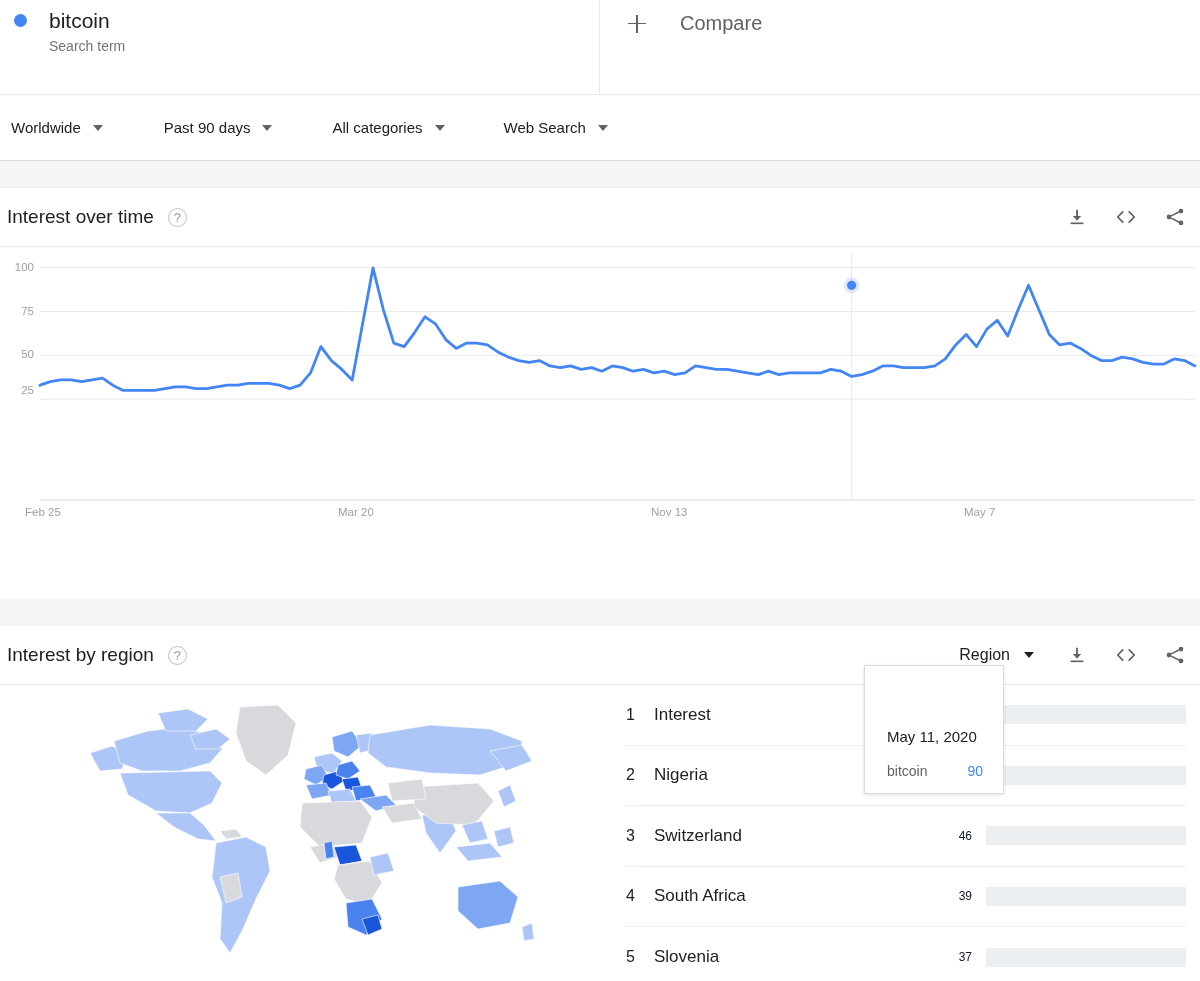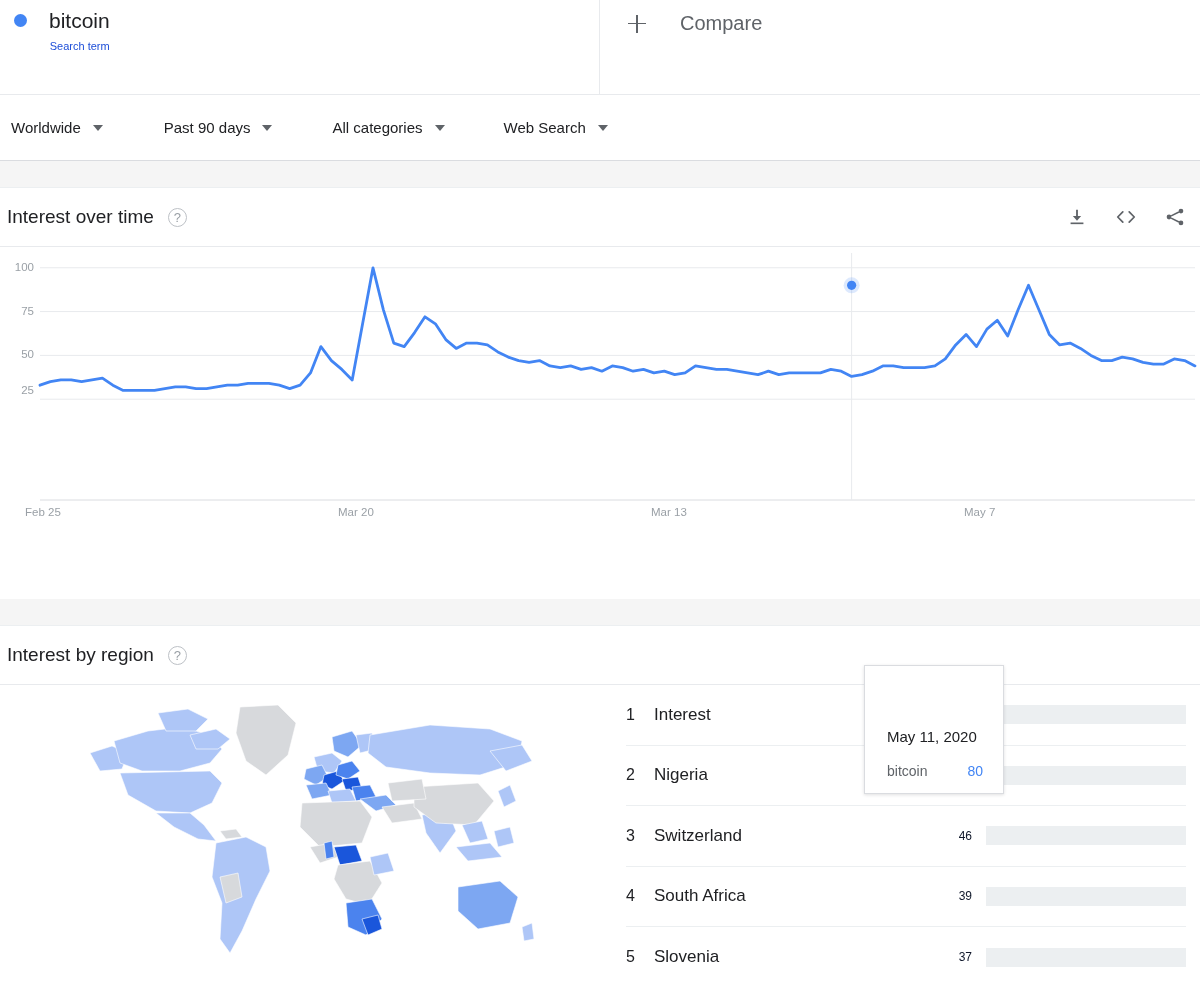--- a/index.html
+++ b/index.html
@@ -29,21 +29,21 @@
   }
   .term-dot {
     width: 13px; height: 13px; border-radius: 50%;
     background: #4285f4; margin-top: 6px; flex: 0 0 auto;
   }
   .term-texts { margin-left: 22px; }
   .term-name {
     font-size: 21px; line-height: 26px; color: #202124; font-weight: 400;
   }
   .term-sub {
-    font-size: 11px; line-height: 18px; color: #1d4ed8; margin-top: 3px; text-align: right;
+    font-size: 14px; line-height: 18px; color: #737373; margin-top: 3px; text-align: right;
   }
   .compare-cell {
     flex: 1;
     display: flex; align-items: flex-start;
     padding: 12px 0 0 28px;
   }
   .compare-btn {
     display: flex; align-items: center; gap: 34px;
     color: #5f6368; cursor: pointer;
   }
@@ -244,40 +244,65 @@
           <line x1="40" y1="253" x2="1195" y2="253" stroke="#dadce0" stroke-width="1"></line>
           <line x1="851.6216216216217" y1="6" x2="851.6216216216217" y2="253" stroke="#e8eaed" stroke-width="1"></line>
           <path d="M40.0 138.2 L50.4 134.7 L60.8 132.9 L71.2 132.9 L81.6 134.7 L92.0 132.9 L102.4 131.2 L112.8 138.2 L123.2 143.4 L133.6 143.4 L144.1 143.4 L154.5 143.4 L164.9 141.7 L175.3 139.9 L185.7 139.9 L196.1 141.7 L206.5 141.7 L216.9 139.9 L227.3 138.2 L237.7 138.2 L248.1 136.4 L258.5 136.4 L268.9 136.4 L279.3 138.2 L289.7 141.7 L300.1 138.2 L310.5 125.9 L320.9 99.6 L331.4 113.6 L341.8 122.4 L352.2 132.9 L362.6 76.8 L373.0 20.8 L383.4 62.8 L393.8 96.1 L404.2 99.6 L414.6 85.6 L425.0 69.8 L435.4 76.8 L445.8 92.6 L456.2 101.4 L466.6 96.1 L477.0 96.1 L487.4 97.9 L497.8 104.9 L508.2 110.1 L518.6 113.6 L529.1 115.4 L539.5 113.6 L549.9 118.9 L560.3 120.6 L570.7 118.9 L581.1 122.4 L591.5 120.6 L601.9 124.2 L612.3 118.9 L622.7 120.6 L633.1 124.2 L643.5 122.4 L653.9 125.9 L664.3 124.2 L674.7 127.7 L685.1 125.9 L695.5 118.9 L705.9 120.6 L716.4 122.4 L726.8 122.4 L737.2 124.2 L747.6 125.9 L758.0 127.7 L768.4 124.2 L778.8 127.7 L789.2 125.9 L799.6 125.9 L810.0 125.9 L820.4 125.9 L830.8 122.4 L841.2 124.2 L851.6 129.4 L862.0 127.7 L872.4 124.2 L882.8 118.9 L893.2 118.9 L903.6 120.6 L914.1 120.6 L924.5 120.6 L934.9 118.9 L945.3 111.9 L955.7 97.9 L966.1 87.4 L976.5 99.6 L986.9 82.1 L997.3 73.3 L1007.7 89.1 L1018.1 62.8 L1028.5 38.3 L1038.9 62.8 L1049.3 87.4 L1059.7 97.9 L1070.1 96.1 L1080.5 101.4 L1090.9 108.4 L1101.4 113.6 L1111.8 113.6 L1122.2 110.1 L1132.6 111.9 L1143.0 115.4 L1153.4 117.1 L1163.8 117.1 L1174.2 111.9 L1184.6 113.6 L1195.0 118.9" fill="none" stroke="#4285f4" stroke-width="2.8" stroke-linejoin="round" stroke-linecap="round"></path>
           <circle cx="851.6216216216217" cy="38.285714285714306" r="8" fill="#4285f4" opacity="0.18"></circle>
           <circle cx="851.6216216216217" cy="38.285714285714306" r="4.6" fill="#4285f4"></circle>
         </svg>
       <div class="tooltip" id="chart-tooltip" style="left:864px; top:418px;">
         <div class="tt-date">May 11, 2020</div>
         <div class="tt-row">
           <span class="tt-term">bitcoin</span>
-          <span class="tt-value">80</span>
+          <span class="tt-value">90</span>
         </div>
       </div>
     <div class="tick-label y-tick" style="left: 0px; top: 137px;">25</div>
         <div class="tick-label y-tick" style="left: 0px; top: 101.381px;">50</div>
         <div class="tick-label y-tick" style="left: 0px; top: 57.5714px;">75</div>
         <div class="tick-label y-tick" style="left: 0px; top: 13.7619px;">100</div>
         <div class="tick-label x-tick" style="left: 25px; top: 259px;">Feb 25</div>
         <div class="tick-label x-tick" style="left: 338px; top: 259px;">Mar 20</div>
-        <div class="tick-label x-tick" style="left: 651px; top: 259px;">Mar 13</div>
+        <div class="tick-label x-tick" style="left: 651px; top: 259px;">Nov 13</div>
         <div class="tick-label x-tick" style="left: 964px; top: 259px;">May 7</div>
       </div>
   </div>
 
   <div class="gap-band"></div>
 
   <div class="card">
     <div class="card-head">
       <span class="card-title">Interest by region</span>
       <span class="help-icon">?</span>
+      <div class="card-actions">
+        <span class="region-select">
+          <span>Region</span>
+          <span class="caret"></span>
+        </span>
+        <span class="act">
+          <svg width="22" height="22" viewBox="0 0 24 24">
+              <path fill="#5f6368" d="M11 4h2v7h3.5L12 16.2 7.5 11H11V4z"></path>
+              <rect x="5" y="18" width="14" height="1.8" fill="#5f6368"></rect>
+            </svg>
+        </span>
+        <span class="act">
+          <svg width="24" height="22" viewBox="0 0 26 24">
+              <path fill="none" stroke="#5f6368" stroke-width="1.9" stroke-linecap="round" stroke-linejoin="round" d="M9.5 6.5 4 12l5.5 5.5M16.5 6.5 22 12l-5.5 5.5"></path>
+            </svg>
+        </span>
+        <span class="act">
+          <svg width="22" height="22" viewBox="0 0 24 24">
+            <circle cx="18.5" cy="5.5" r="2.6" fill="#5f6368"></circle>
+            <circle cx="5.5" cy="12" r="2.6" fill="#5f6368"></circle>
+            <circle cx="18.5" cy="18.5" r="2.6" fill="#5f6368"></circle>
+            <path stroke="#5f6368" stroke-width="1.7" d="M7.8 10.8 16.3 6.6M7.8 13.2l8.5 4.2"></path>
+          </svg>
+        </span>
+      </div>
     </div>
 
     <div class="region-body">
       <div class="map-wrap">
         <svg width="470" height="290" viewBox="0 0 470 290">
           <g stroke="#ffffff" stroke-width="0.6">
 
             <path d="M20 62 L42 55 L58 62 L52 78 L30 80 Z" fill="#aec6f7"></path>
 
             <path d="M44 50 L78 40 L112 36 L140 44 L152 58 L140 72 L110 80 L72 80 L50 72 Z" fill="#aec6f7"></path>

